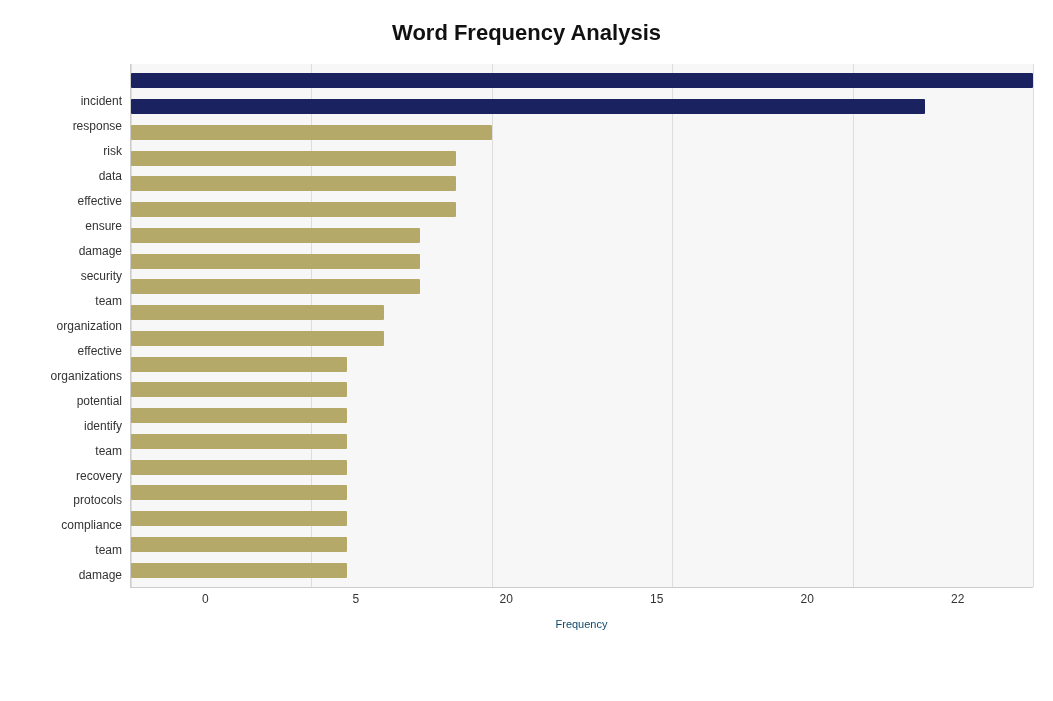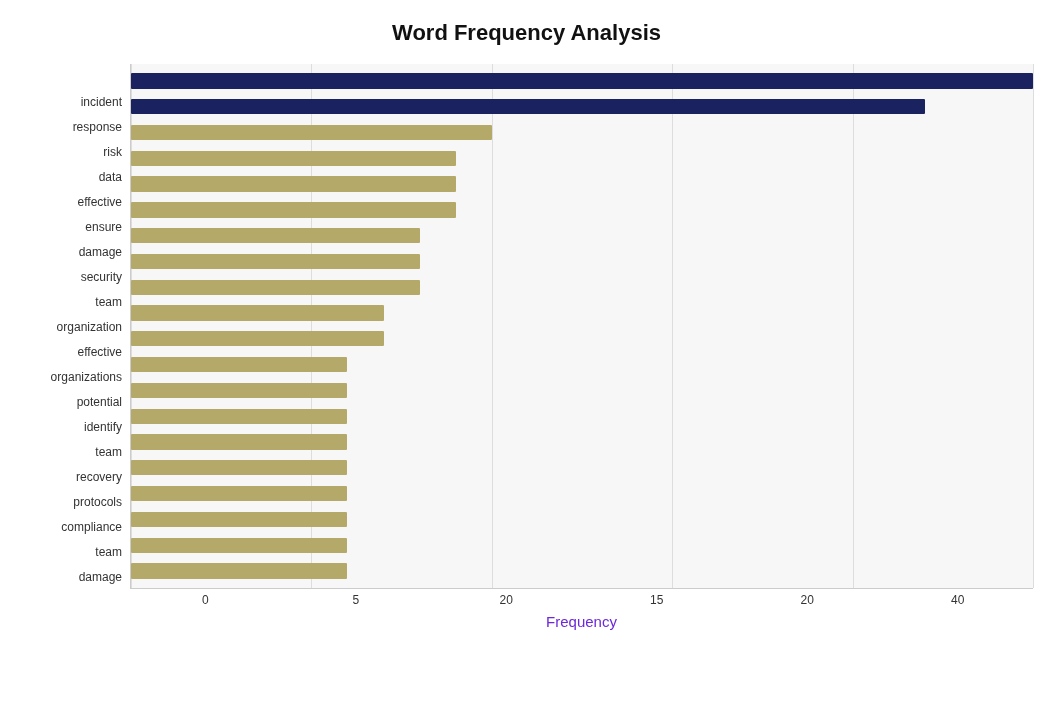--- a/index.html
+++ b/index.html
@@ -104,23 +104,23 @@
       position: relative;
     }
     .x-tick {
       flex: 1;
       text-align: center;
       font-size: 12px;
       color: #333;
     }
     .x-axis-title {
       text-align: center;
-      font-size: 15px;
-      color: #6d28d9;
-      margin-top: 6px;
+      font-size: 11px;
+      color: #0c4a6e;
+      margin-top: 12px;
       margin-left: 110px;
     }
   </style>
 </head>
 <body>
 
 <div class="chart-container">
   <div class="chart-title">Word Frequency Analysis</div>
   <div class="chart-area">
     <div class="chart-plot">
@@ -218,17 +218,17 @@
             </div>
           </div>
       </div>
     </div>
     <div class="x-axis-labels" id="x-axis-labels">
         <div class="x-tick">0</div>
         <div class="x-tick">5</div>
         <div class="x-tick">20</div>
         <div class="x-tick">15</div>
         <div class="x-tick">20</div>
-        <div class="x-tick">40</div>
+        <div class="x-tick">22</div>
       </div>
     <div class="x-axis-title">Frequency</div>
   </div>
 </div>
 
 </body></html>

